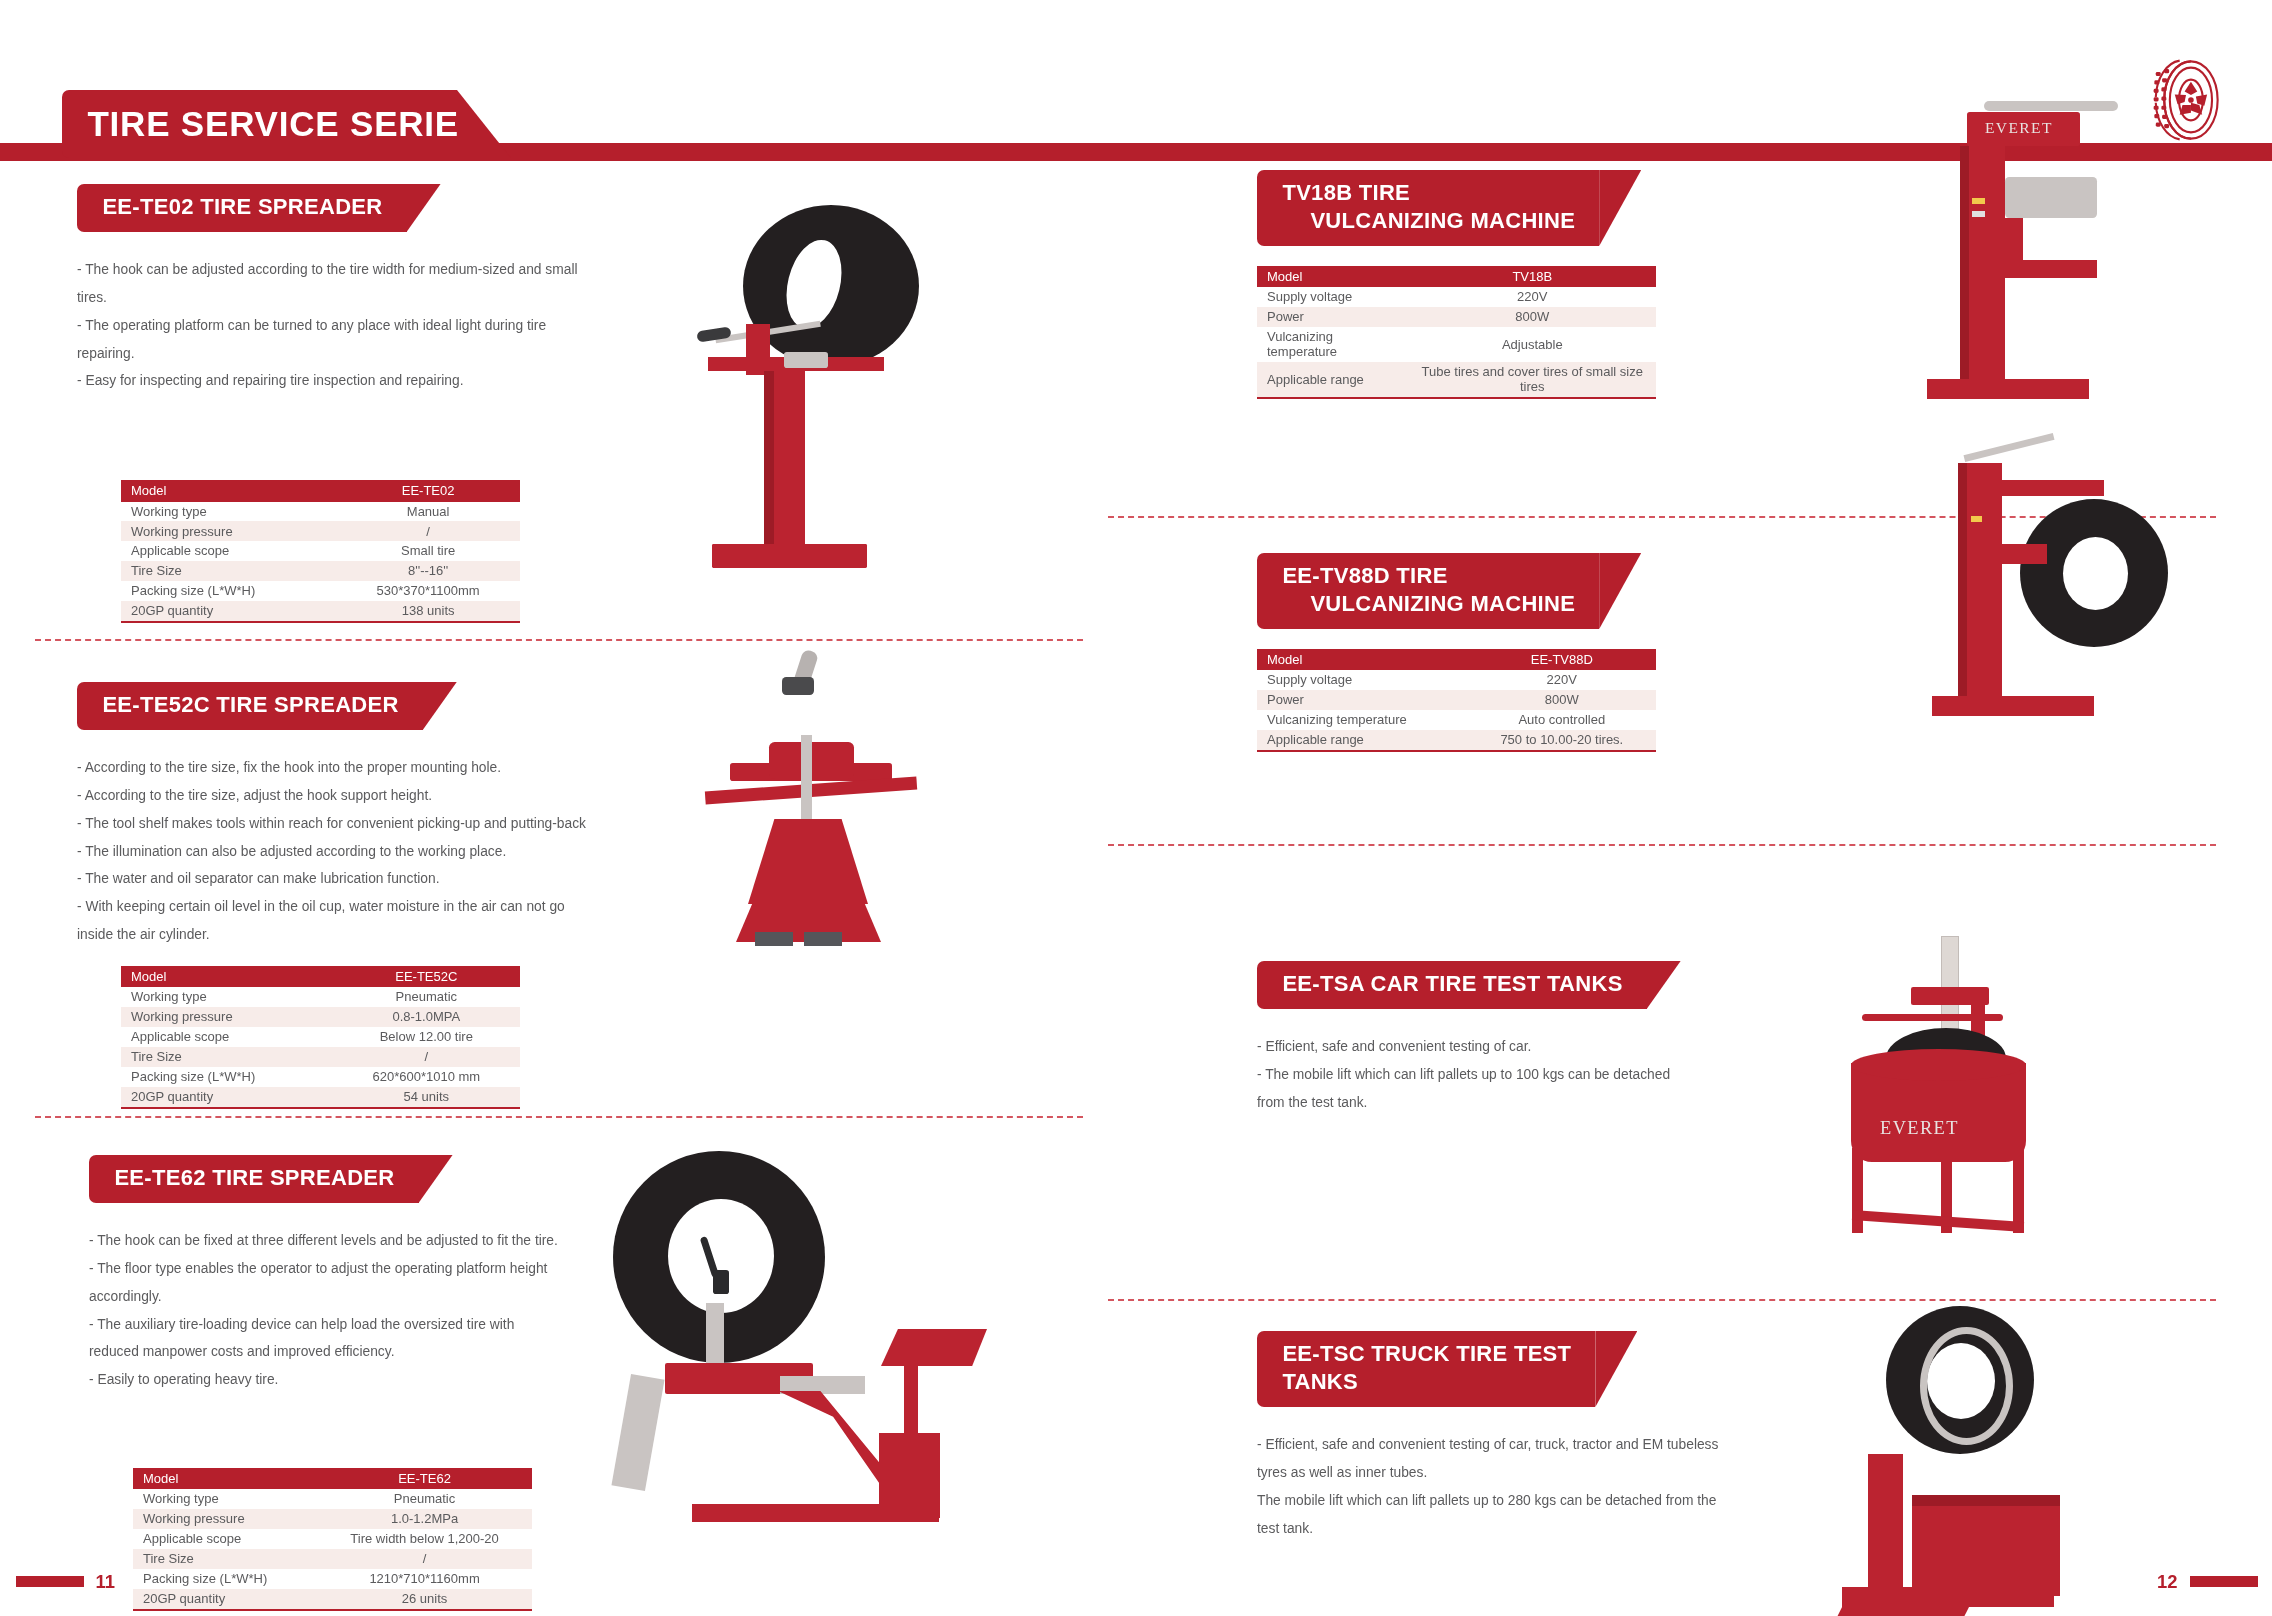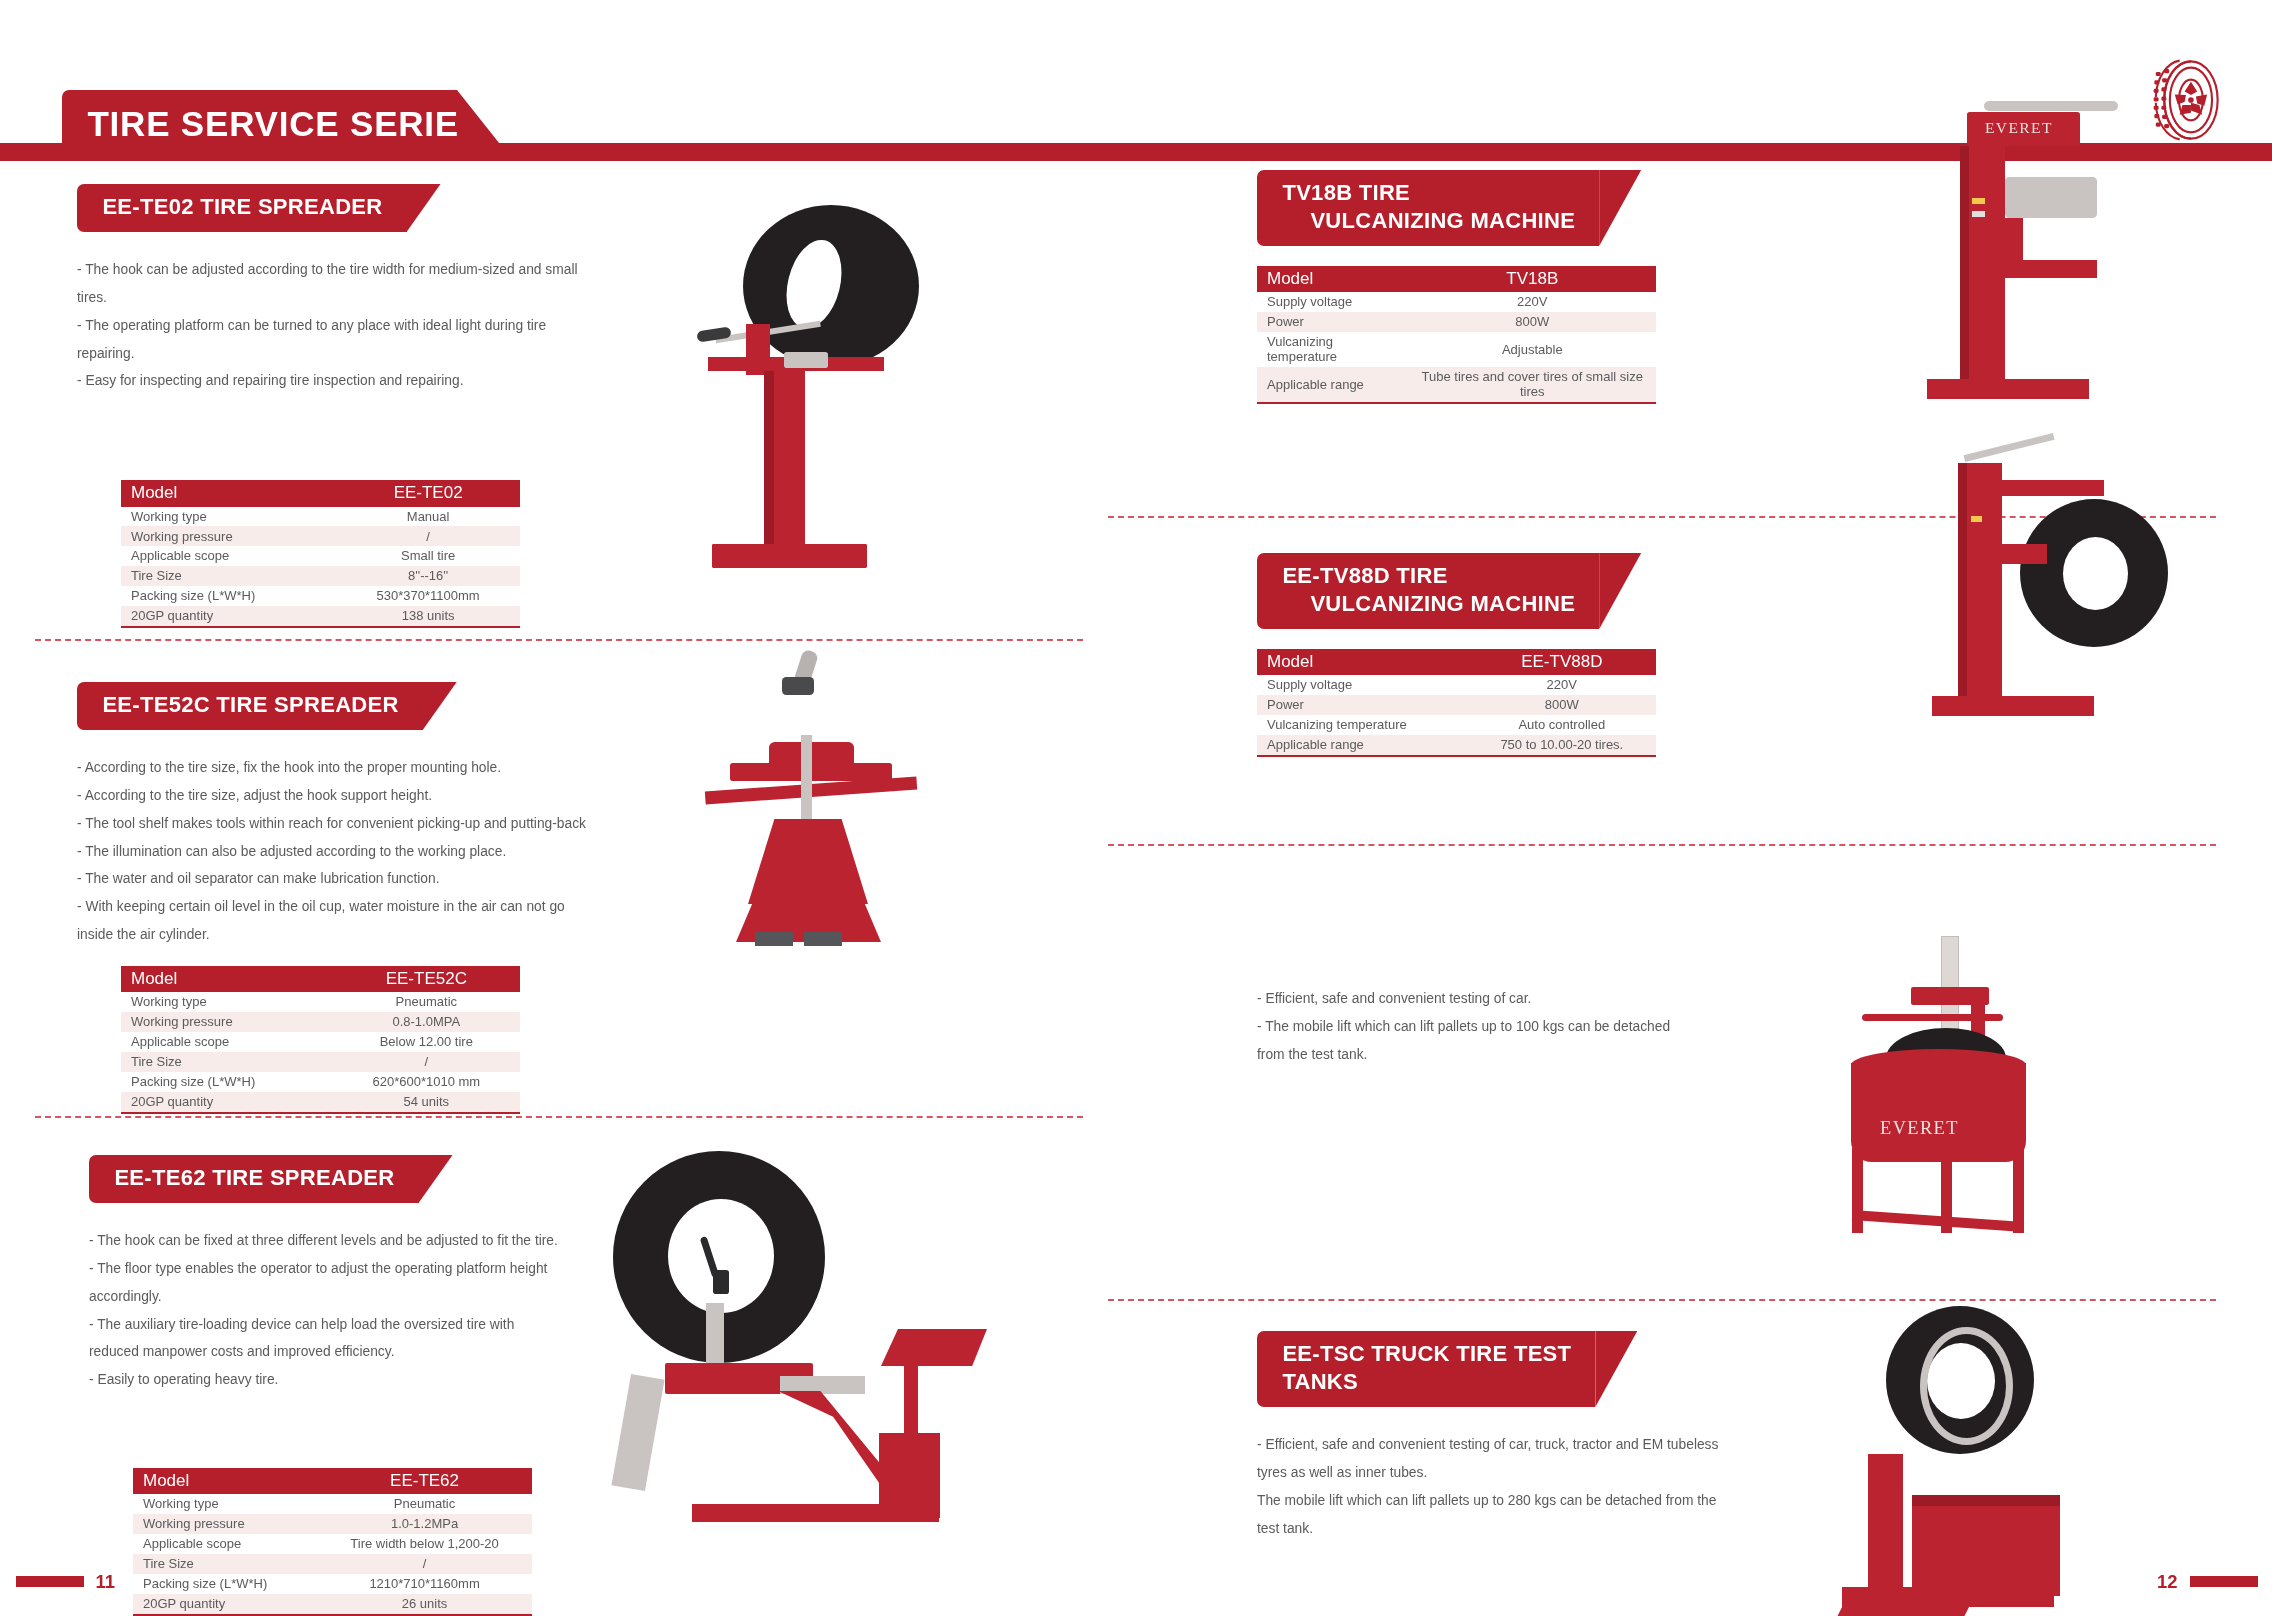--- a/index.html
+++ b/index.html
@@ -50,21 +50,21 @@
 
   .bullets{margin-top:24px;}
   .bullets div{font-size:13.8px;line-height:2.02;color:#5b5b5d;}
 
   
   table.spec{
     border-collapse:collapse;width:399px;margin-top:18.4px;
     border-bottom:2.1px solid #b51f2c;
   }
   table.spec th{
-    background:#b51f2c;color:#fff;font-size:17px;font-weight:normal;
+    background:#b51f2c;color:#fff;font-size:13px;font-weight:normal;
     text-align:left;padding:2.8px 10px 3.5px;
   }
   table.spec th.val{text-align:center;}
   table.spec td{
     font-size:13px;padding:2.1px 10px 2.8px;color:#5b5b5d;
   }
   table.spec td.val{text-align:center;}
   table.spec tr.alt td{background:#f7ece9;}
   table.spec tr.white td{background:#ffffff;}
 
@@ -425,20 +425,24 @@
     <div class="tire-ring" style="position:absolute;left:128px;top:61px;width:148px;height:148px;"></div>
     <div class="tire-hole" style="left:171px;top:99px;width:65px;height:73px;"></div>
     <div class="red" style="position:absolute;left:106px;top:106px;width:49px;height:20px;"></div>
     <div class="red" style="position:absolute;left:40px;top:258px;width:162px;height:20px;"></div>
     <div style="position:absolute;left:79px;top:78px;width:11.3px;height:5.6px;background:#f2c94c;"></div>
   </div>
 
   <div class="divider" style="left:-85px;top:660px;width:1108px;"></div>
 
   <div class="product" style="top:777px;left:64px;width:494px;">
+    <div class="ptitle-wrap">
+      <div class="ptitle">EE-TSA CAR TIRE TEST TANKS</div>
+      <div class="tri" style="right:-34px;"></div>
+    </div>
     <div class="bullets">
       <div>- Efficient, safe and convenient testing of car.</div>
       <div>- The mobile lift which can lift pallets up to 100 kgs can be detached</div>
       <div>from the test tank.</div>
     </div>
   </div>
 
   <div class="photo" style="left:614px;top:752px;width:282px;height:318px;">
     <div style="position:absolute;left:134px;top:0;width:15.5px;height:92px;background:#ded8d4;border:0.7px solid #c3bcb8;"></div>
     <div class="red" style="position:absolute;left:104px;top:51px;width:78px;height:18.4px;border-radius:2.1px;"></div>

